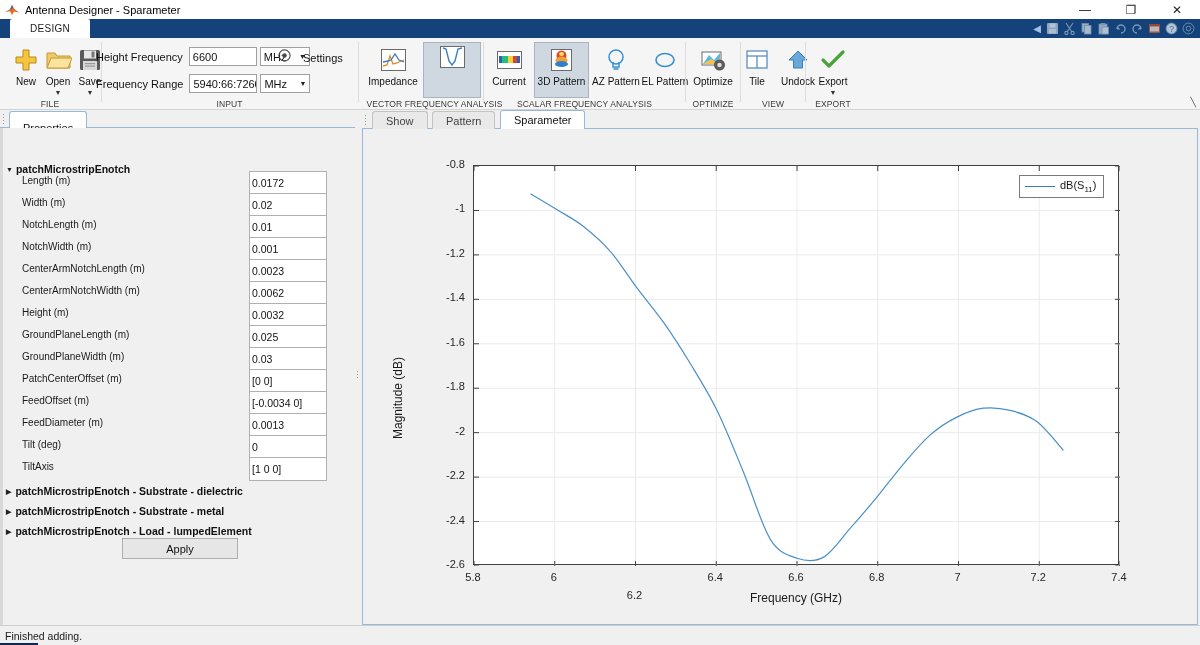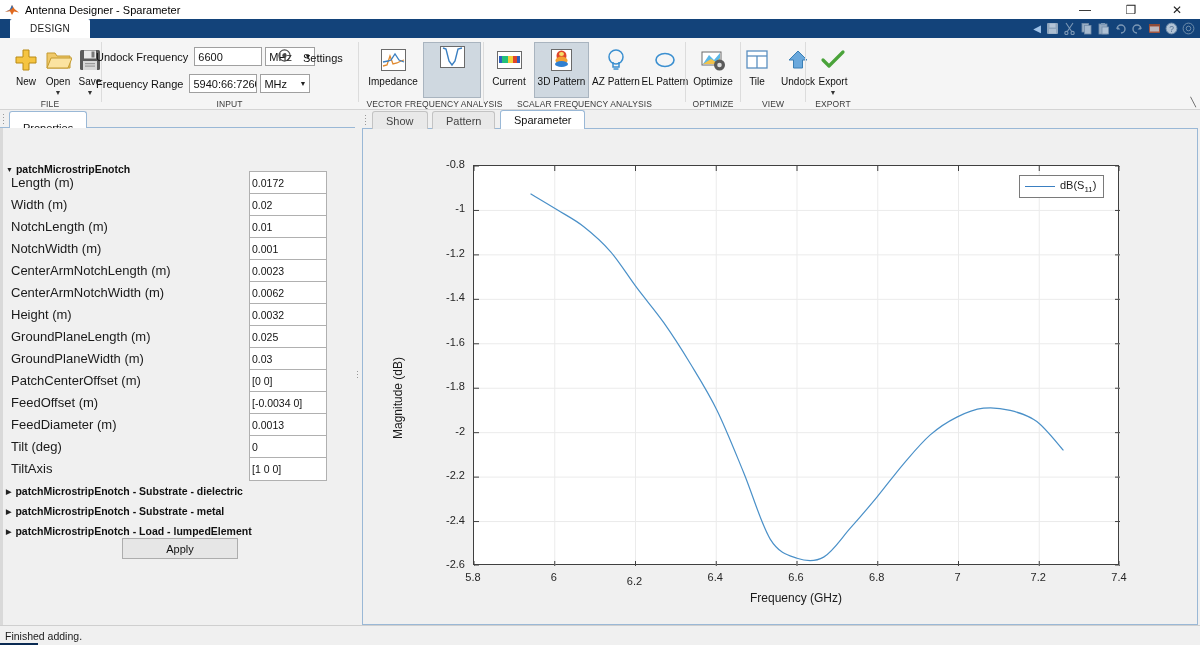--- a/index.html
+++ b/index.html
@@ -117,21 +117,21 @@
   .panel-left-rail { position: absolute; left: 0; top: 0; width: 3px; height: 497px; background: #d9d9d9; }
 
   .tree-root {
     position: absolute; left: 6px; font-size: 10.5px; font-weight: bold; color: #111;
     display: flex; align-items: center; gap: 3px; white-space: nowrap;
   }
   .tri { font-size: 7px; color: #222; line-height: 1; }
 
   .prop-row { position: absolute; left: 0; width: 355px; height: 22px; }
   .prop-lbl {
-    position: absolute; left: 11px; top: 4px; font-size: 13px; color: #1a1a1a; white-space: nowrap;
+    position: absolute; left: 22px; top: 4px; font-size: 10px; color: #1a1a1a; white-space: nowrap;
   }
   .prop-val {
     position: absolute; left: 249px; top: 0; width: 78px; height: 24px;
     background: #fff; border: 1px solid #b0b0b0;
     font-size: 10.5px; color: #111; padding-left: 2px; display: flex; align-items: center;
     overflow: hidden; white-space: nowrap;
   }
   .subnode {
     position: absolute; left: 6px; font-size: 10.5px; font-weight: bold; color: #111;
     display: flex; align-items: center; gap: 4px; white-space: nowrap;
@@ -335,21 +335,21 @@
         </span>
         <span class="rb-lbl">Save</span>
         <span class="rb-caret">▼</span>
       </div>
       <div class="rb-group-label">FILE</div>
     </div>
     <div class="rb-sep" style="left:101px;"></div>
 
     <div class="rb-group" style="left:102px; width:255px;">
       <div class="in-row" style="left:-6px; top:9px;">
-        <span class="in-lbl">Undock Frequency</span>
+        <span class="in-lbl">Height Frequency</span>
         <span class="in-field" style="width:68px; margin-left:6px;">6600</span>
         <span class="in-combo" style="width:50px; margin-left:3px;">
           <span>MHz</span>
           <span class="cb-arrow">▼</span>
         </span>
       </div>
       <div class="settings-btn" style="left:176px; top:11px;">
         <span>
           <svg width="13" height="13" viewBox="0 0 13 13">
             <circle cx="6.5" cy="6.5" r="5.6" fill="none" stroke="#4a4a4a" stroke-width="1.1"></circle>
@@ -677,21 +677,21 @@
           <div class="ylab-txt" style="left: 62px; top: 251.222px;">-1.8</div>
           <div class="ylab-txt" style="left: 62px; top: 206.778px;">-1.6</div>
           <div class="ylab-txt" style="left: 62px; top: 162.333px;">-1.4</div>
           <div class="ylab-txt" style="left: 62px; top: 117.889px;">-1.2</div>
           <div class="ylab-txt" style="left: 62px; top: 73.4444px;">-1</div>
           <div class="ylab-txt" style="left: 62px; top: 29px;">-0.8</div>
         </div>
       <div id="xlabels">
           <div class="xlab-txt" style="left: 90px; top: 442px;">5.8</div>
           <div class="xlab-txt" style="left: 170.75px; top: 442px;">6</div>
-          <div class="xlab-txt" style="left: 251.5px; top: 446px;">6.2</div>
+          <div class="xlab-txt" style="left: 251.5px; top: 460px;">6.2</div>
           <div class="xlab-txt" style="left: 332.25px; top: 442px;">6.4</div>
           <div class="xlab-txt" style="left: 413px; top: 442px;">6.6</div>
           <div class="xlab-txt" style="left: 493.75px; top: 442px;">6.8</div>
           <div class="xlab-txt" style="left: 574.5px; top: 442px;">7</div>
           <div class="xlab-txt" style="left: 655.25px; top: 442px;">7.2</div>
           <div class="xlab-txt" style="left: 736px; top: 442px;">7.4</div>
         </div>
 
       <div class="axis-title-x" style="top:462px;">Frequency (GHz)</div>
       <div class="axis-title-y" style="left:28px; top:310px;">Magnitude (dB)</div>

